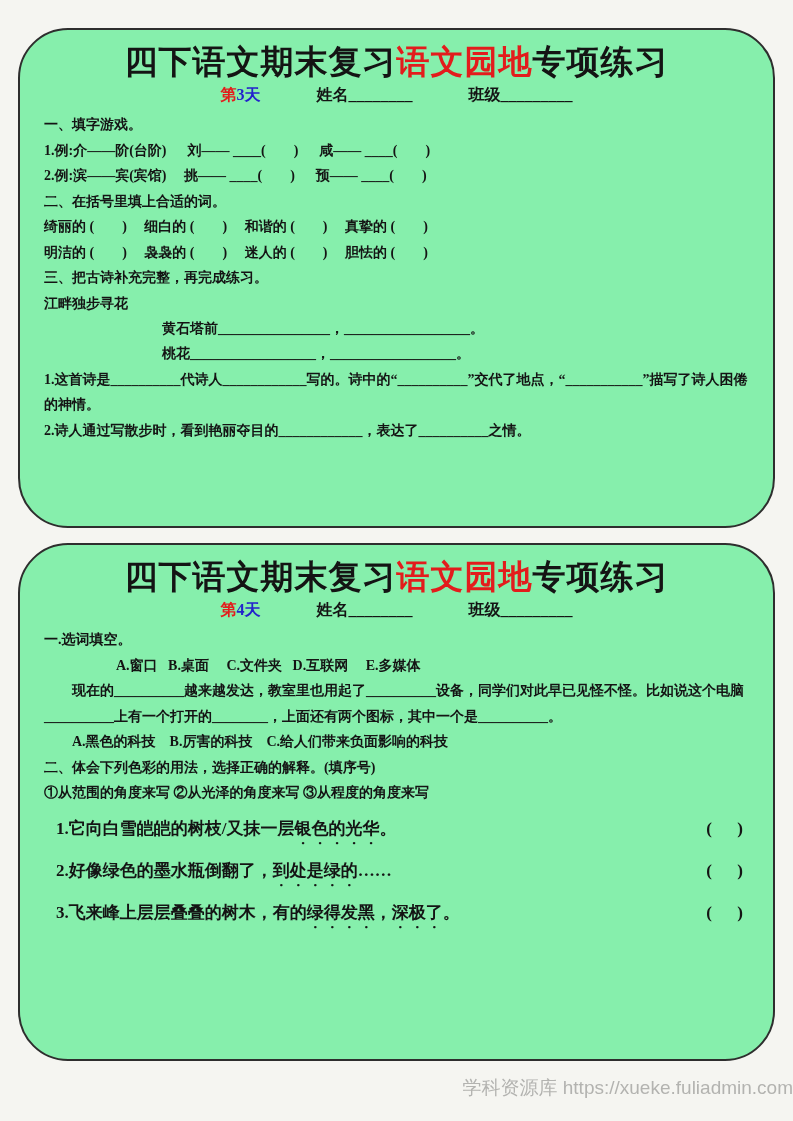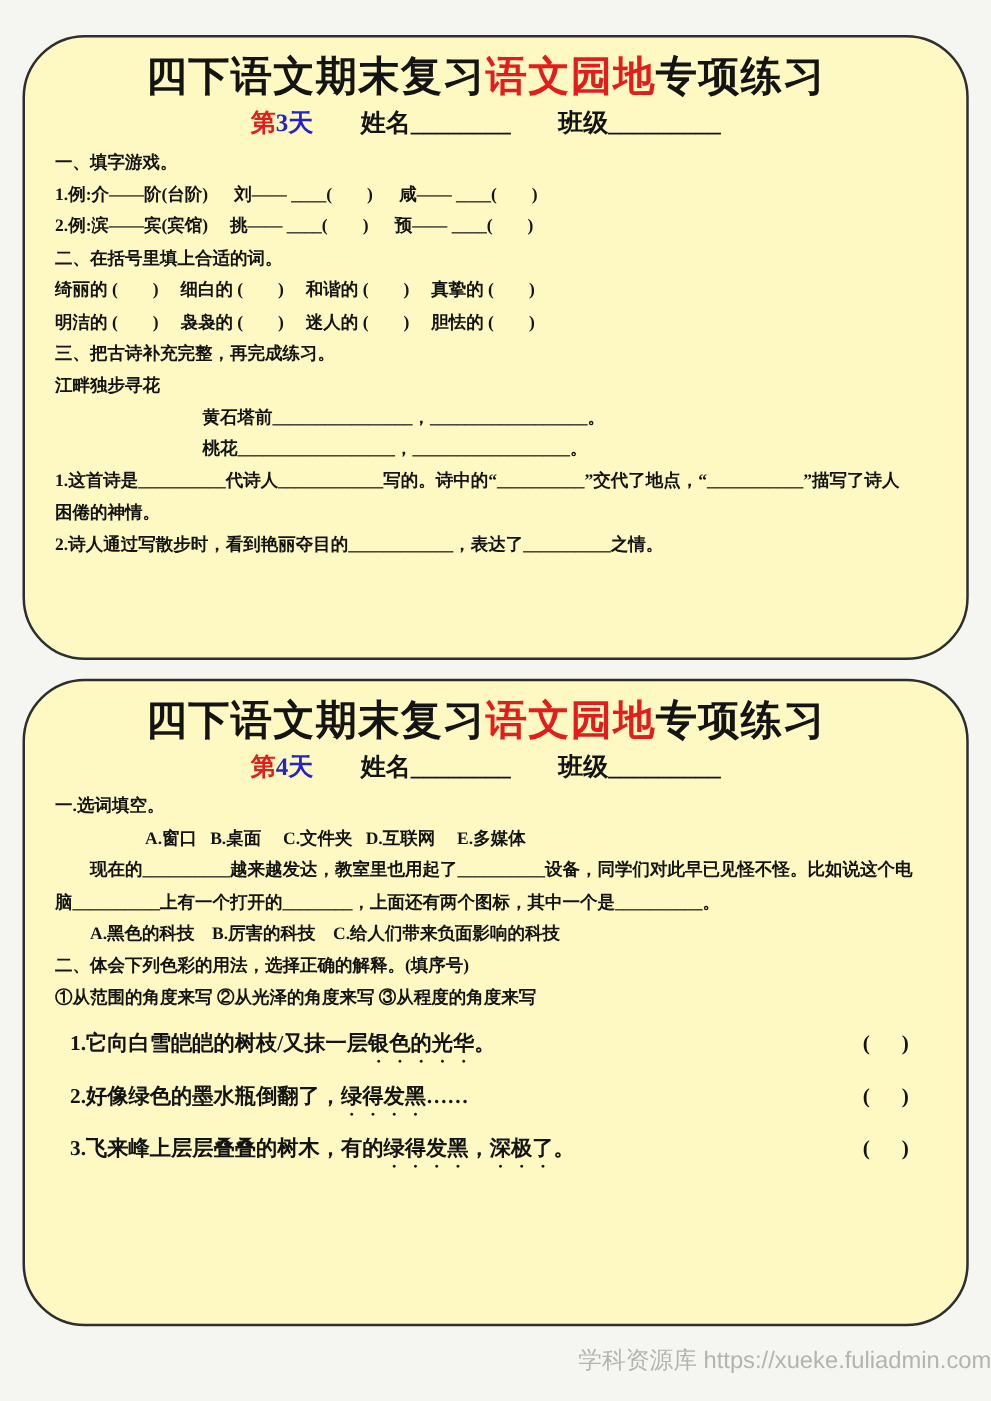--- a/index.html
+++ b/index.html
@@ -6,36 +6,36 @@
   body{
     width:793px;height:1121px;overflow:hidden;
     background:#f5f5f1;
     font-family:"Liberation Serif","DejaVu Serif",serif;
     color:#141414;
   }
   .sheet{position:relative;width:793px;height:1121px;}
   .panel{
     box-sizing:border-box;
     margin:0 18px;
-    background:#fef9c3;
+    background:#86efac;
     border:2px solid #2e2e2e;
     border-radius:50px;
-    padding:8px 40px 14px 24px;
+    padding:8px 24px 14px 24px;
     overflow:hidden;
   }
   .panel-day3{margin-top:28px;height:500px;}
   .panel-day4{margin-top:15px;height:518px;}
   .title{
     font-size:33px;font-weight:900;text-align:center;
     margin:4px 0 0 0;letter-spacing:1px;line-height:1.25;
     white-space:nowrap;
   }
   .subhead{
-    display:flex;justify-content:center;align-items:baseline;gap:38px;
-    font-size:20px;font-weight:bold;margin:2px 0 6px 0;
+    display:flex;justify-content:center;align-items:baseline;gap:56px;
+    font-size:16px;font-weight:bold;margin:2px 0 6px 0;
   }
   .seg-red{color:#e31c1c;}
   .seg-blue{color:#2323cc;}
   .seg-emph{
     -webkit-text-emphasis:filled dot;
     -webkit-text-emphasis-position:under;
     text-emphasis:filled dot;
     text-emphasis-position:under right;
   }
   .body p{
@@ -105,21 +105,21 @@
       <p class="indent-2em">现在的__________越来越发达，教室里也用起了__________设备，同学们对此早已见怪不怪。比如说这个电脑__________上有一个打开的________，上面还有两个图标，其中一个是__________。</p>
       <p class="indent-2em">A.黑色的科技    B.厉害的科技    C.给人们带来负面影响的科技</p>
       <p>二、体会下列色彩的用法，选择正确的解释。(填序号)</p>
       <p>①从范围的角度来写 ②从光泽的角度来写 ③从程度的角度来写</p>
 
       <div class="choice-row">
         <span class="ctext"><span>1.它向白雪皑皑的树枝/又抹一层</span><span class="seg-emph">银色的光华</span><span>。</span></span>
         <span class="bracket">(      )</span>
       </div>
       <div class="choice-row">
-        <span class="ctext"><span>2.好像绿色的墨水瓶倒翻了，</span><span class="seg-emph">绿得发黑……</span></span>
+        <span class="ctext"><span>2.好像绿色的墨水瓶倒翻了，</span><span class="seg-emph">到处是绿的……</span></span>
         <span class="bracket">(      )</span>
       </div>
       <div class="choice-row">
         <span class="ctext"><span>3.飞来峰上层层叠叠的树木，有的</span><span class="seg-emph">绿得发黑</span><span>，</span><span class="seg-emph">深极了</span><span>。</span></span>
         <span class="bracket">(      )</span>
       </div>
     </div>
   </section>
 
   <div class="footer">学科资源库 https://xueke.fuliadmin.com</div>

